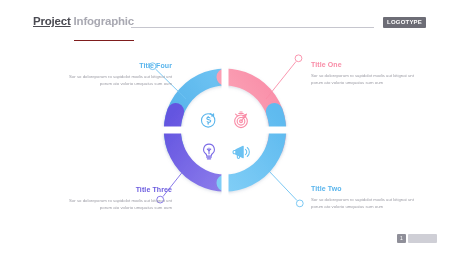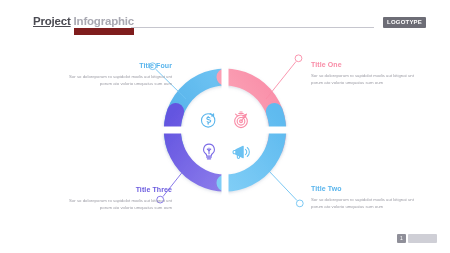--- a/index.html
+++ b/index.html
@@ -26,22 +26,22 @@
     position: absolute;
     left: 33px; top: 15px;
     font-size: 11.5px;
     font-weight: bold;
     letter-spacing: -0.2px;
     white-space: nowrap;
   }
   .title-strong { color: #4a4a52; text-decoration: underline; }
   .title-light {
     color: #a9a9b2;
-    border-bottom: 7px solid #7f1d1d;
-    padding-bottom: 1px;
+    border-bottom: 1px solid #7f1d1d;
+    padding-bottom: 13px;
   }
   .header-rule {
     position: absolute;
     left: 131px; top: 27px;
     width: 243px; height: 1px;
     background: #c6c6ce;
   }
   .logotype {
     position: absolute;
     right: 24px; top: 17px;

